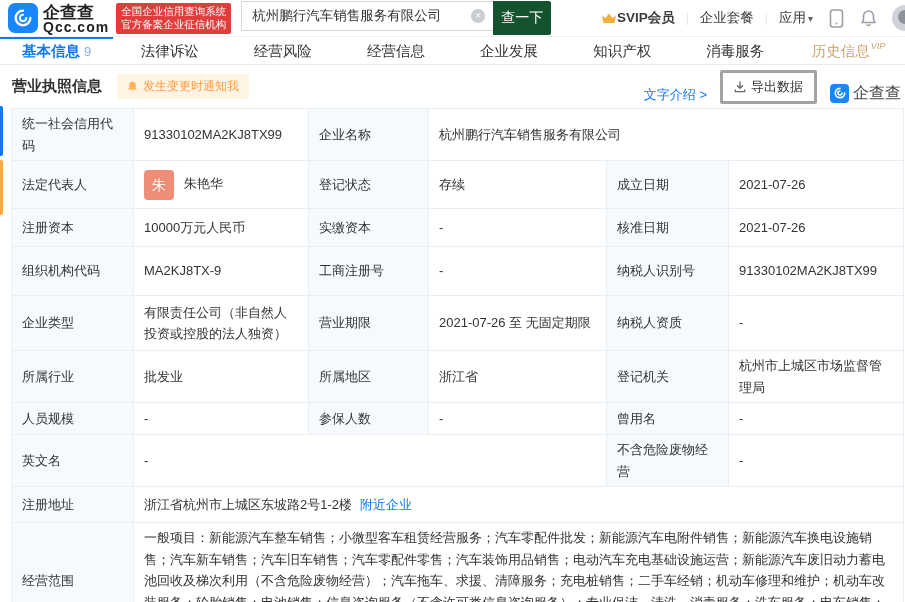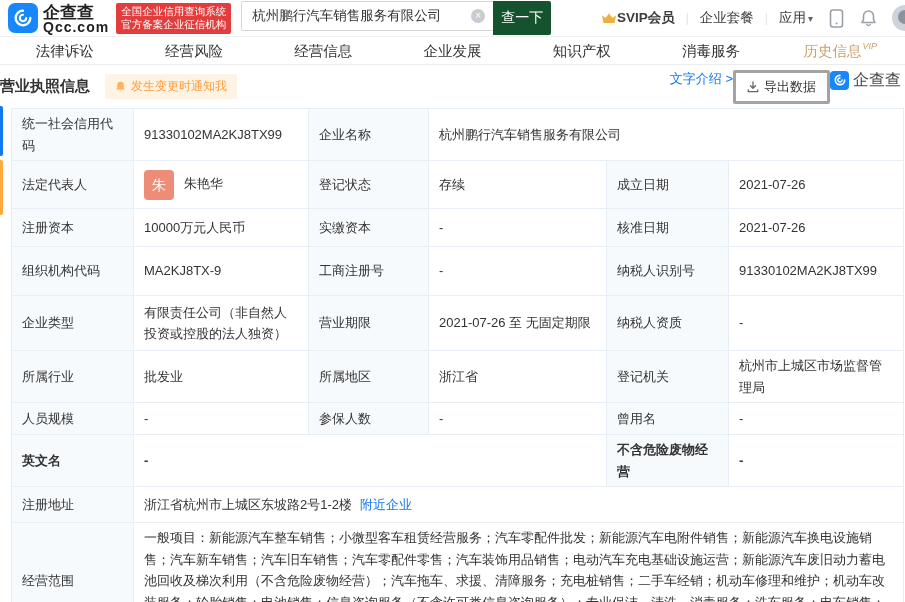--- a/index.html
+++ b/index.html
@@ -41,26 +41,26 @@
   
   .tabbar { display:flex; height:28px; border-bottom:1px solid #ececec; background:#fff; }
   .tab { flex:1; display:flex; align-items:center; justify-content:center;
     font-size:14.5px; color:#333; border-top:2px solid transparent; cursor:pointer; }
   .tab.active { color:#1478f0; border-top-color:#1478f0; font-weight:bold; }
   .tab .count { color:#7fb0f7; font-size:13px; margin-left:4px; font-weight:normal; }
   .tab.vip { color:#c9a36b; }
   .tab .vip-sup { font-size:9px; transform:translateY(-6px); margin-left:1px; font-style:italic; }
 
   
-  .section-head { display:flex; align-items:center; height:43px; padding:0 10px 0 0; }
+  .section-head { display:flex; align-items:center; height:43px; padding:0 10px 0 12px; }
   .section-title { font-size:15px; font-weight:bold; color:#333; }
   .notify-badge { margin-left:15px; display:flex; align-items:center; gap:5px;
     background:#fff4e3; color:#ff9c40; font-size:12px; padding:4px 10px;
     border-radius:2px; cursor:pointer; }
-  .head-right { margin-left:auto; display:flex; align-items:flex-start; }
+  .head-right { margin-left:auto; display:flex; align-items:flex-end; gap:13px; }
   .text-intro { color:#1478f0; font-size:13px; cursor:pointer; text-decoration:none; }
   .export-btn { display:flex; align-items:center; gap:5px; border:3px solid #a3a3a3;
     border-radius:2px; background:#fff; padding:5px 11px; font-size:13px; color:#333;
     cursor:pointer; font-family:inherit; }
   .watermark { display:flex; align-items:center; gap:4px; margin-right:-6px; }
   .wm-icon { width:19px; height:19px; border-radius:4px; background:#1787fb;
     display:flex; align-items:center; justify-content:center; flex:none; }
   .wm-text { font-size:16px; color:#4a4a4a; }
 
   
@@ -129,20 +129,24 @@
       <svg width="17" height="18" viewBox="0 0 17 18">
         <path d="M8.5 2a5 5 0 0 0-5 5v3.6L2 13.5h13l-1.5-2.9V7a5 5 0 0 0-5-5z" fill="none" stroke="#9aa0a8" stroke-width="1.6" stroke-linejoin="round"></path>
         <path d="M6.8 15.5a1.9 1.9 0 0 0 3.4 0" fill="none" stroke="#9aa0a8" stroke-width="1.5" stroke-linecap="round"></path>
       </svg>
     </span>
     <span class="avatar-top"></span>
   </div>
 </div>
 
 <div class="tabbar" id="tabbar">
+    <div class="tab active">
+      <span>基本信息</span>
+      <span class="count">9</span>
+    </div>
     <div class="tab">
       <span>法律诉讼</span>
     </div>
     <div class="tab">
       <span>经营风险</span>
     </div>
     <div class="tab">
       <span>经营信息</span>
     </div>
     <div class="tab">
@@ -247,21 +251,21 @@
         <td class="value"><span>杭州市上城区市场监督管理局</span></td>
       </tr>
       <tr style="height: 32px;">
         <td class="label"><span>人员规模</span></td>
         <td class="value"><span>-</span></td>
         <td class="label"><span>参保人数</span></td>
         <td class="value"><span>-</span></td>
         <td class="label"><span>曾用名</span></td>
         <td class="value"><span>-</span></td>
       </tr>
-      <tr style="height: 34px; font-weight: bold;">
+      <tr style="height: 34px;">
         <td class="label"><span>英文名</span></td>
         <td class="value" colspan="3"><span>-</span></td>
         <td class="label"><span>不含危险废物经营</span></td>
         <td class="value"><span>-</span></td>
       </tr>
       <tr style="height: 36px; margin-top: 24px;">
         <td class="label"><span>注册地址</span></td>
         <td class="value" colspan="5"><span>浙江省杭州市上城区东坡路2号1-2楼</span><a class="cell-link">附近企业</a></td>
       </tr>
       <tr style="height: 108px;">

